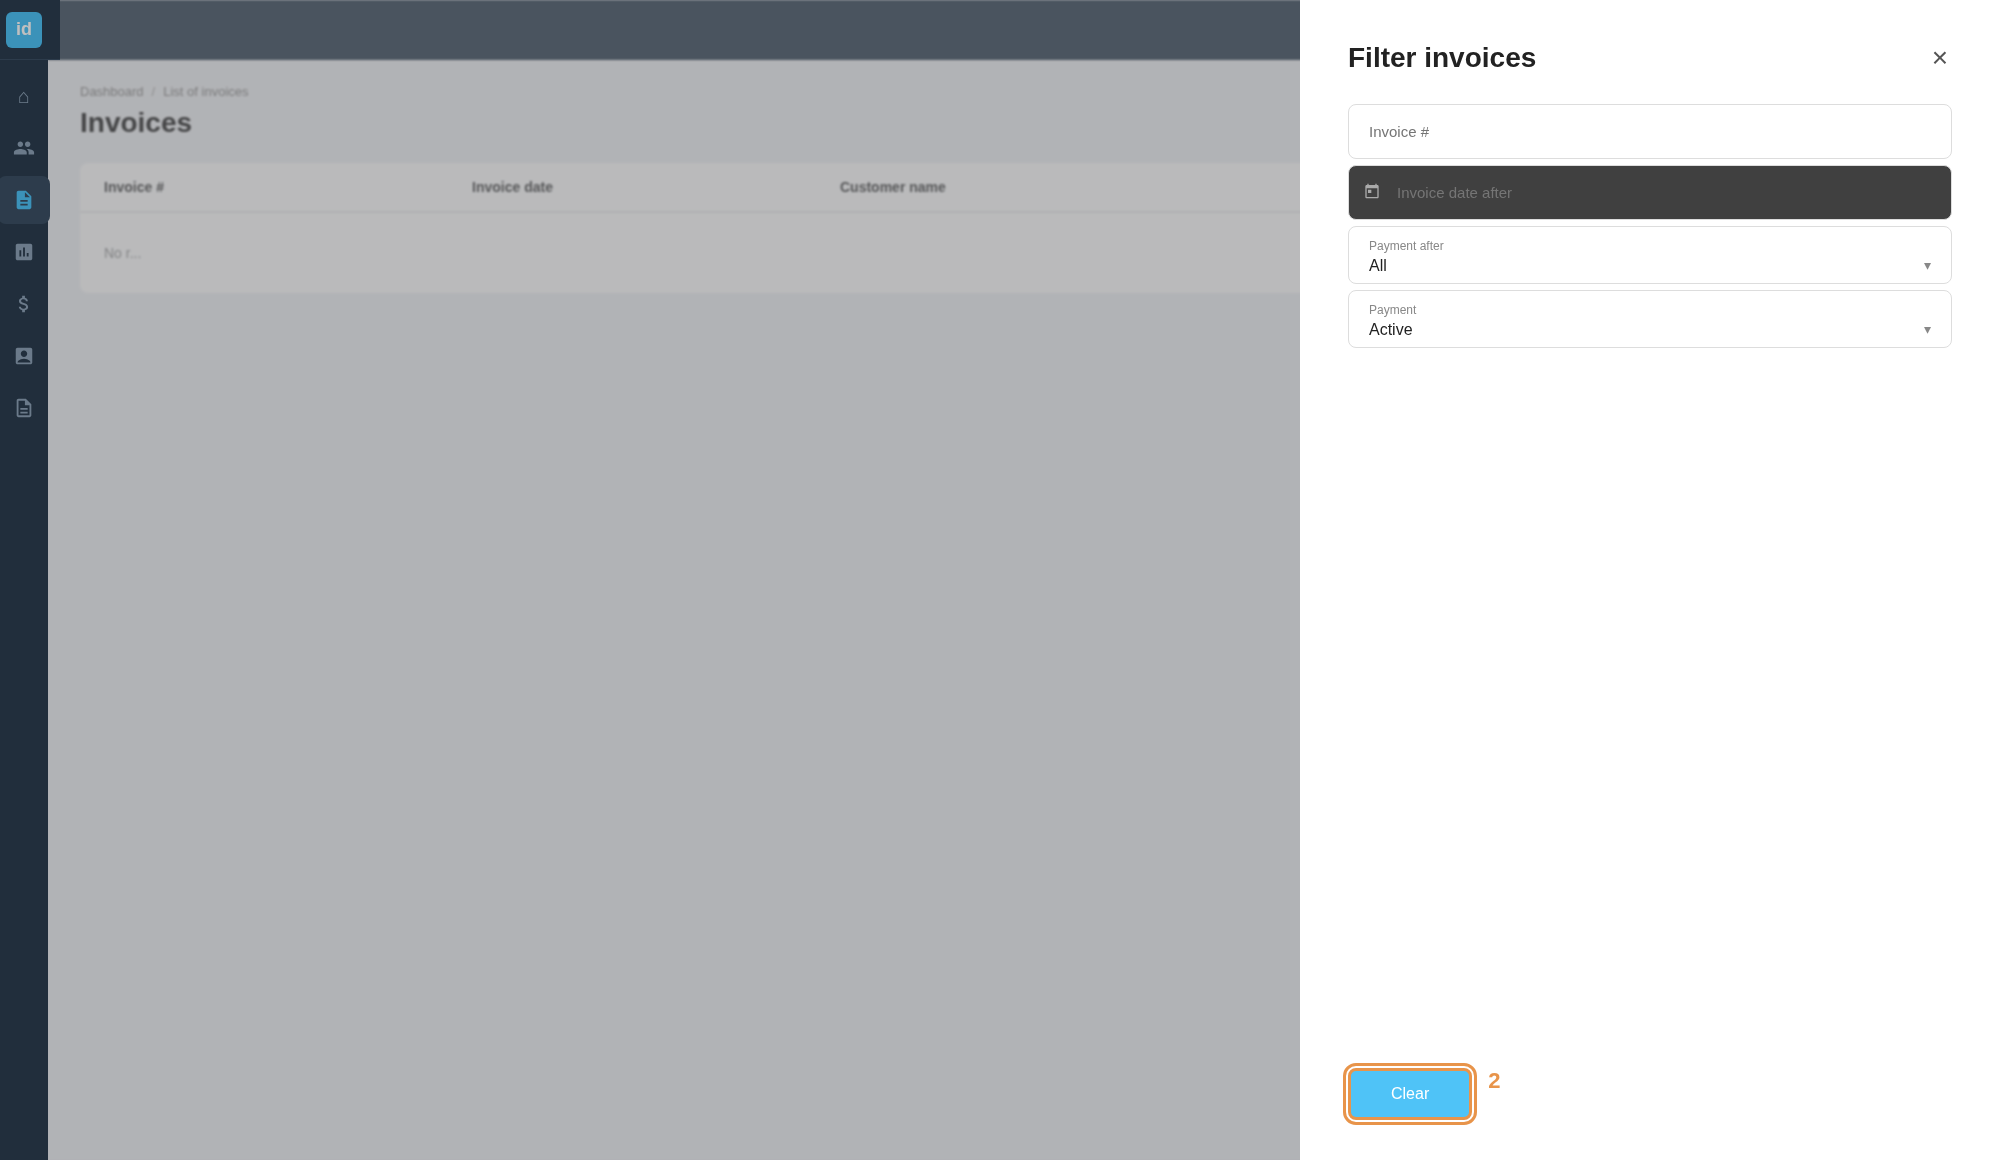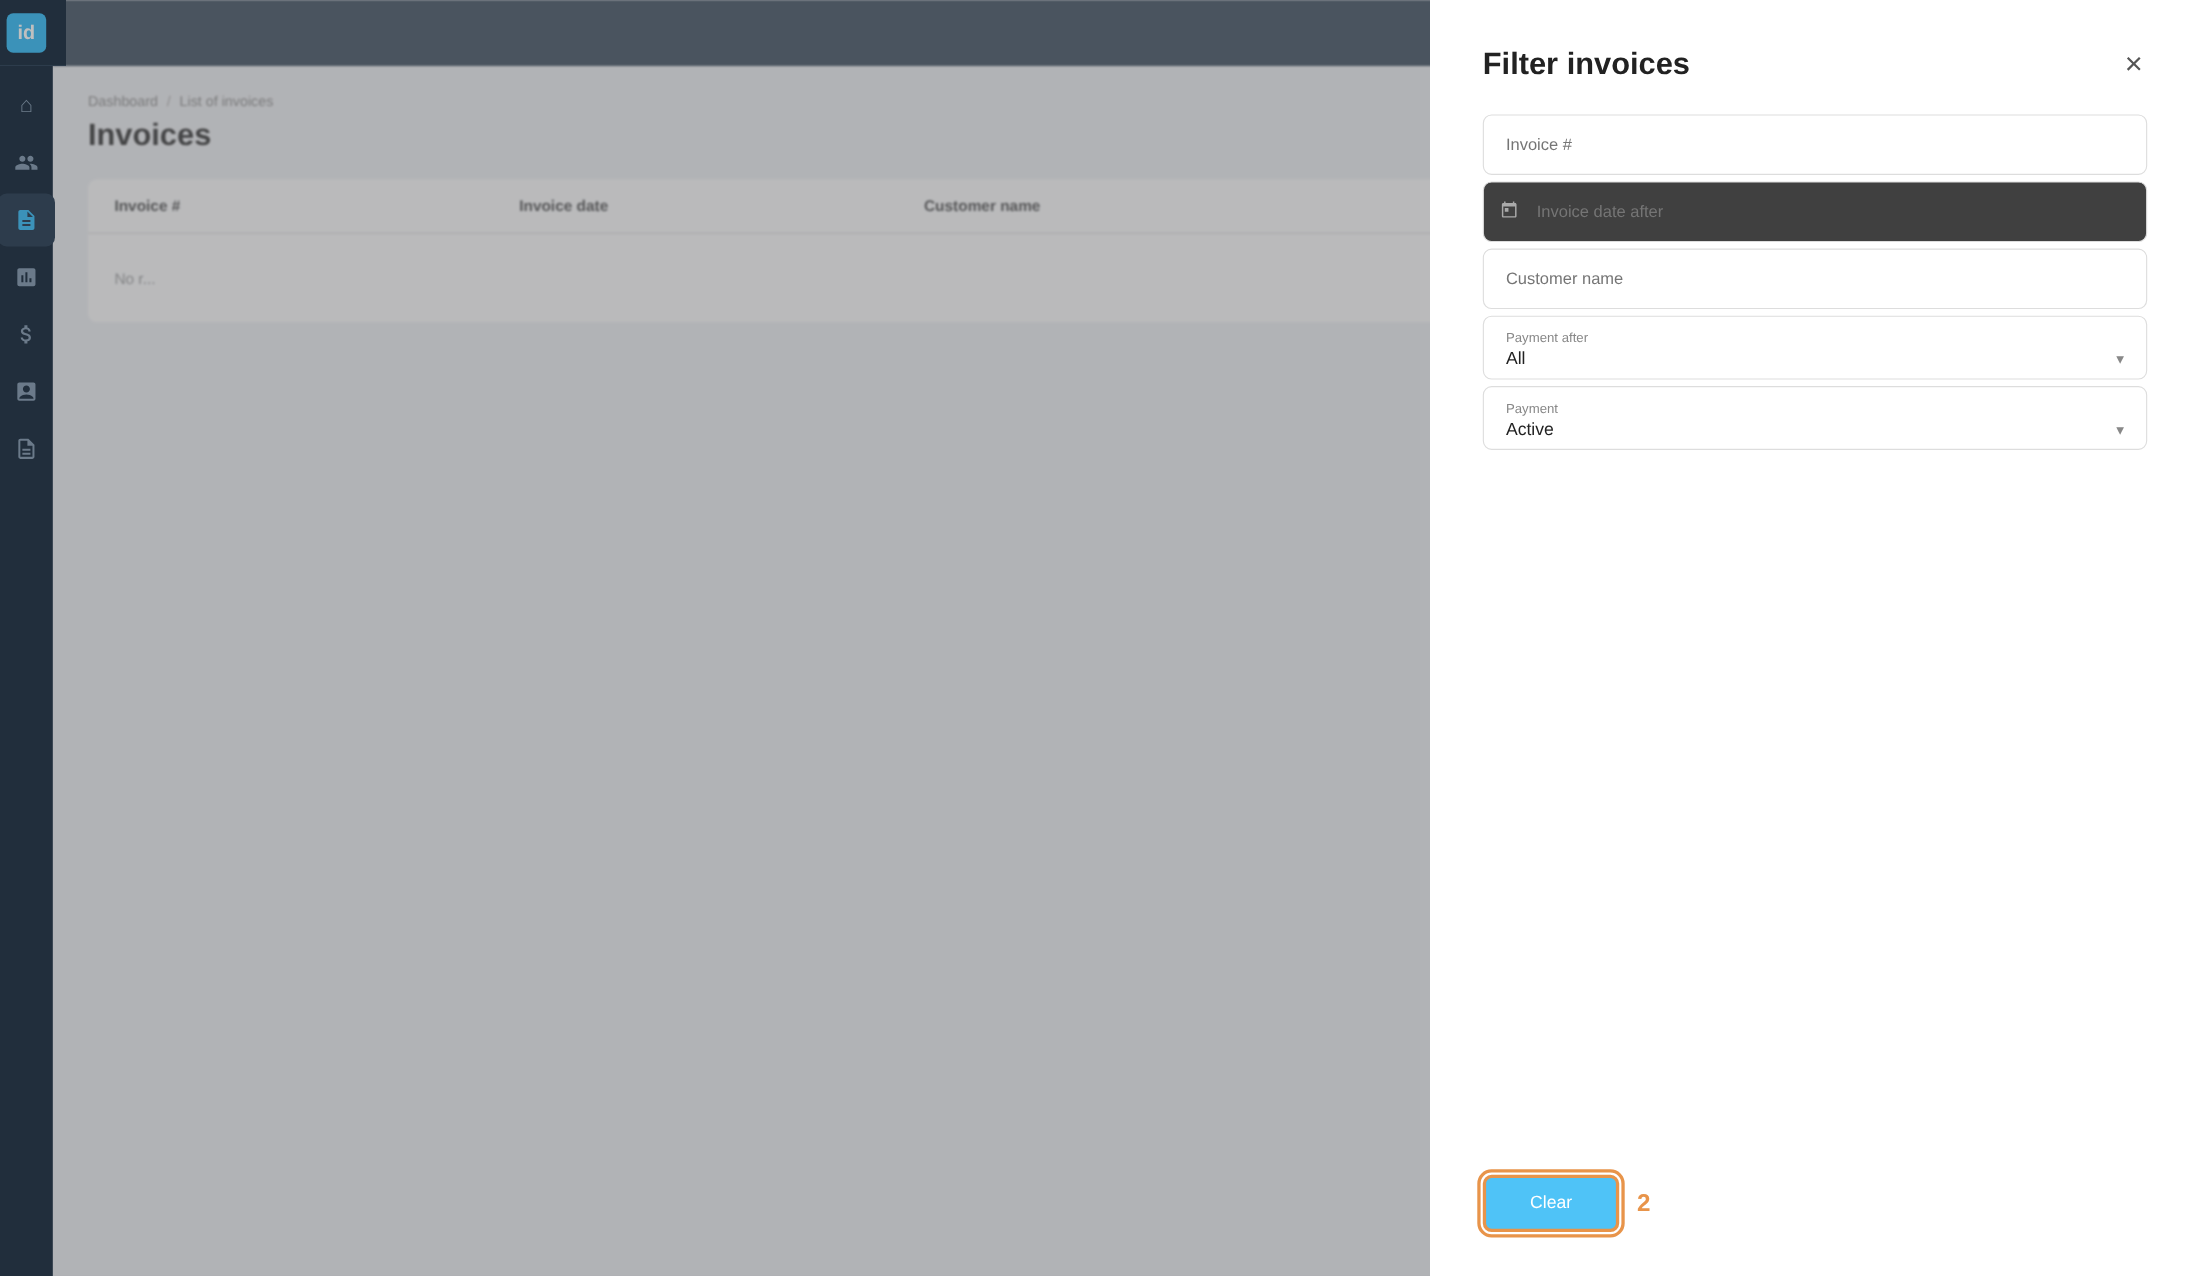--- a/index.html
+++ b/index.html
@@ -209,21 +209,21 @@
       font-size: 16px;
       color: #222;
     }
     .chevron-icon {
       color: #888;
       font-size: 14px;
     }
     .panel-footer {
       padding-top: 24px;
       display: flex;
-      align-items: center;
+      align-items: flex-start;
       gap: 16px;
     }
     .clear-btn {
       background: #4fc3f7;
       color: white;
       border: 3px solid #e8944a;
       border-radius: 8px;
       padding: 14px 40px;
       font-size: 16px;
       font-weight: 500;
@@ -315,21 +315,20 @@
 
     <div class="field-input-with-icon">
       <span class="field-icon">
         <svg width="16" height="16" viewBox="0 0 24 24" fill="#aaa">
             <path d="M20 3h-1V1h-2v2H7V1H5v2H4c-1.1 0-2 .9-2 2v16c0 1.1.9 2 2 2h16c1.1 0 2-.9 2-2V5c0-1.1-.9-2-2-2zm0 18H4V8h16v13zM6 10h5v5H6z"></path>
           </svg>
       </span>
       <input type="text" placeholder="Invoice date after" style="">
     </div>
 
-    <input class="field-input" type="text" placeholder="Customer name" style="">
 
 
     <div class="select-field">
       <div class="select-label">Payment after</div>
       <div class="select-value-row">
         <span class="select-value">All</span>
         <span class="chevron-icon">▾</span>
       </div>
     </div>
 

